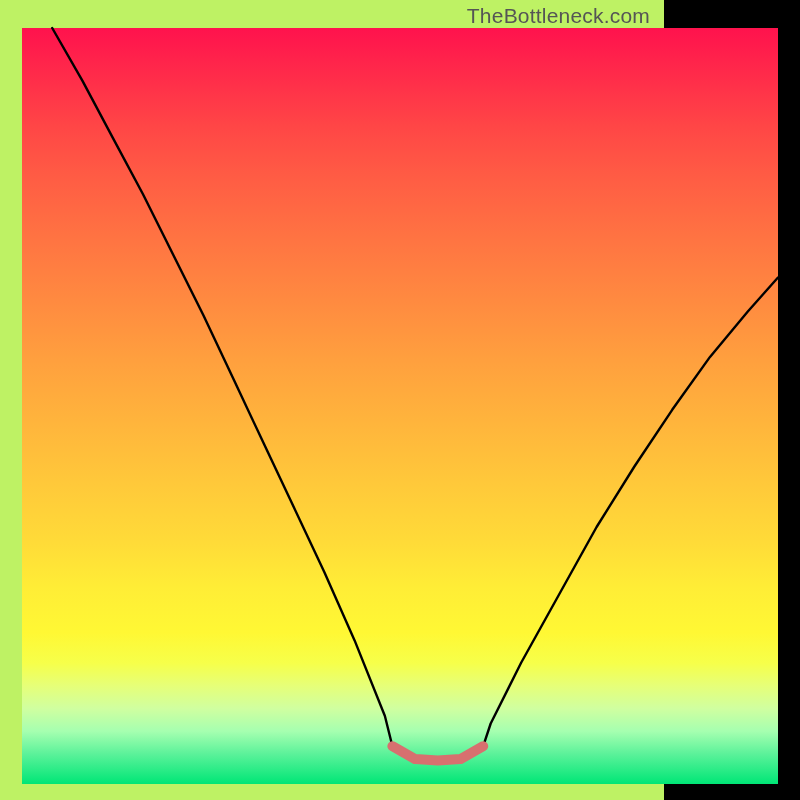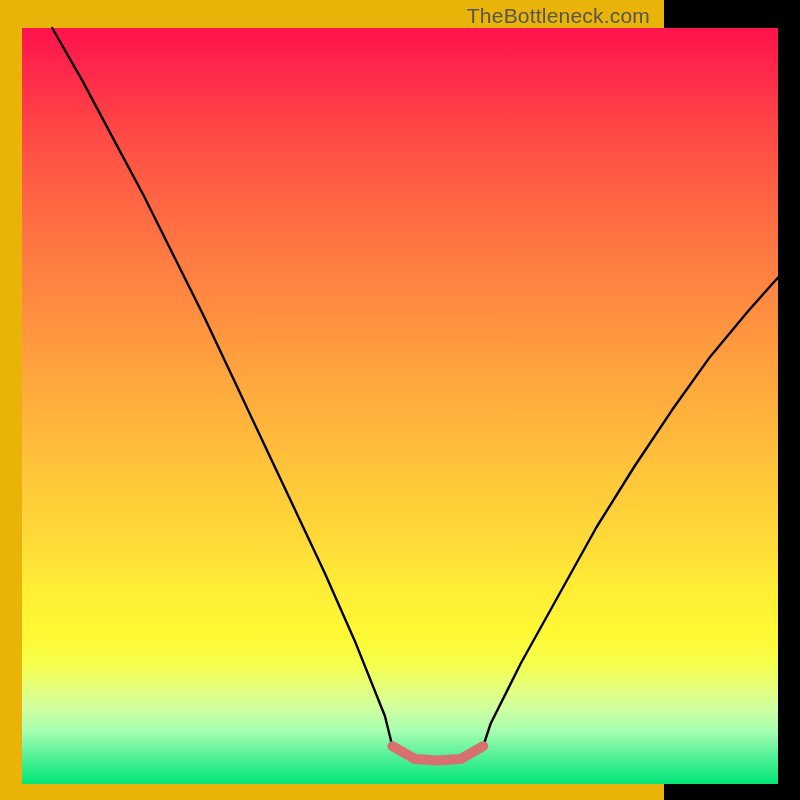--- a/index.html
+++ b/index.html
@@ -8,21 +8,21 @@
     width: 800px;
     height: 800px;
     background: #000;
     font-family: Arial, Helvetica, sans-serif;
     overflow: hidden;
   }
   .frame {
     position: relative;
     width: 664px;
     height: 800px;
-    background: #eab308;
+    background: #bef264;
   }
   .watermark {
     position: absolute;
     top: 4px;
     right: 14px;
     color: #555;
     font-size: 21px;
     font-weight: 500;
     letter-spacing: 0.2px;
     user-select: none;

